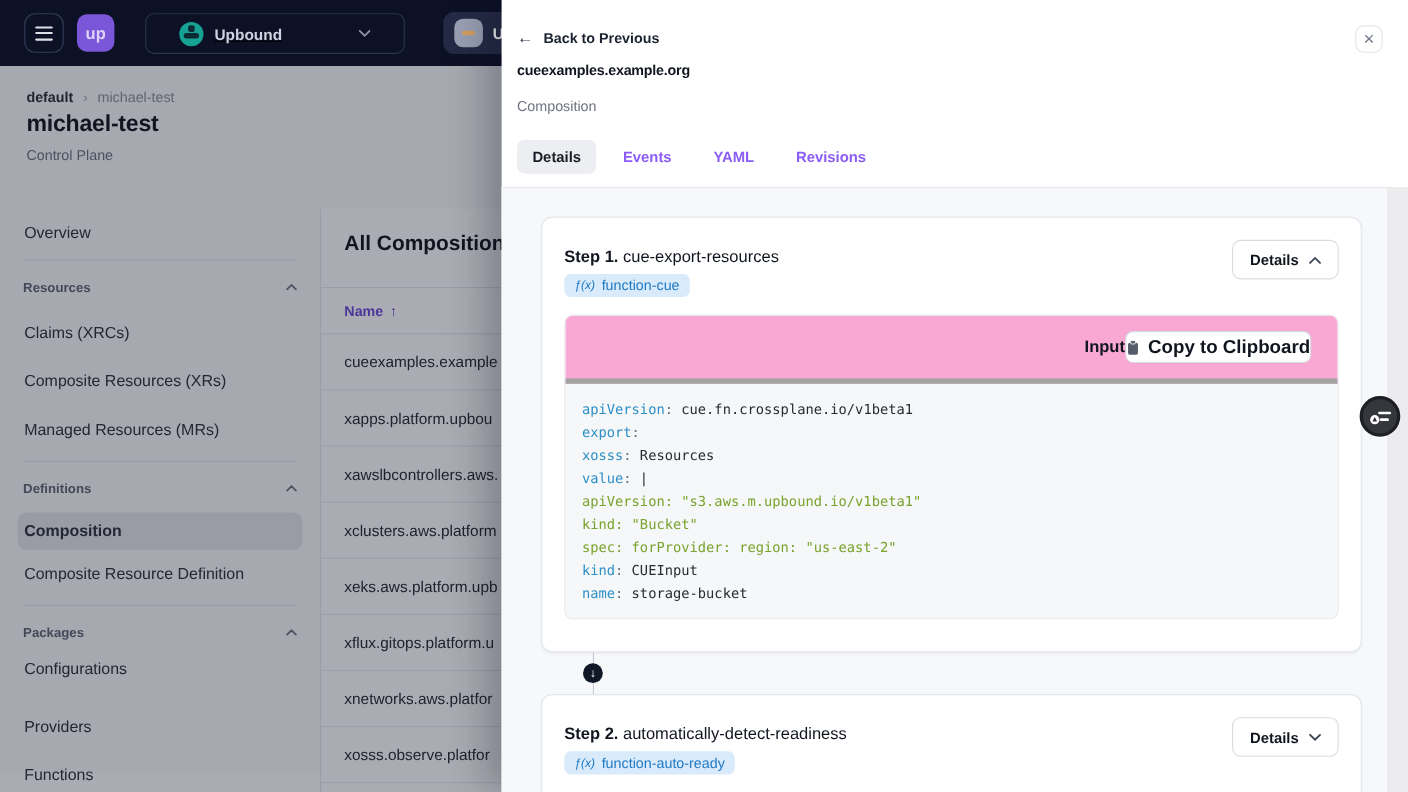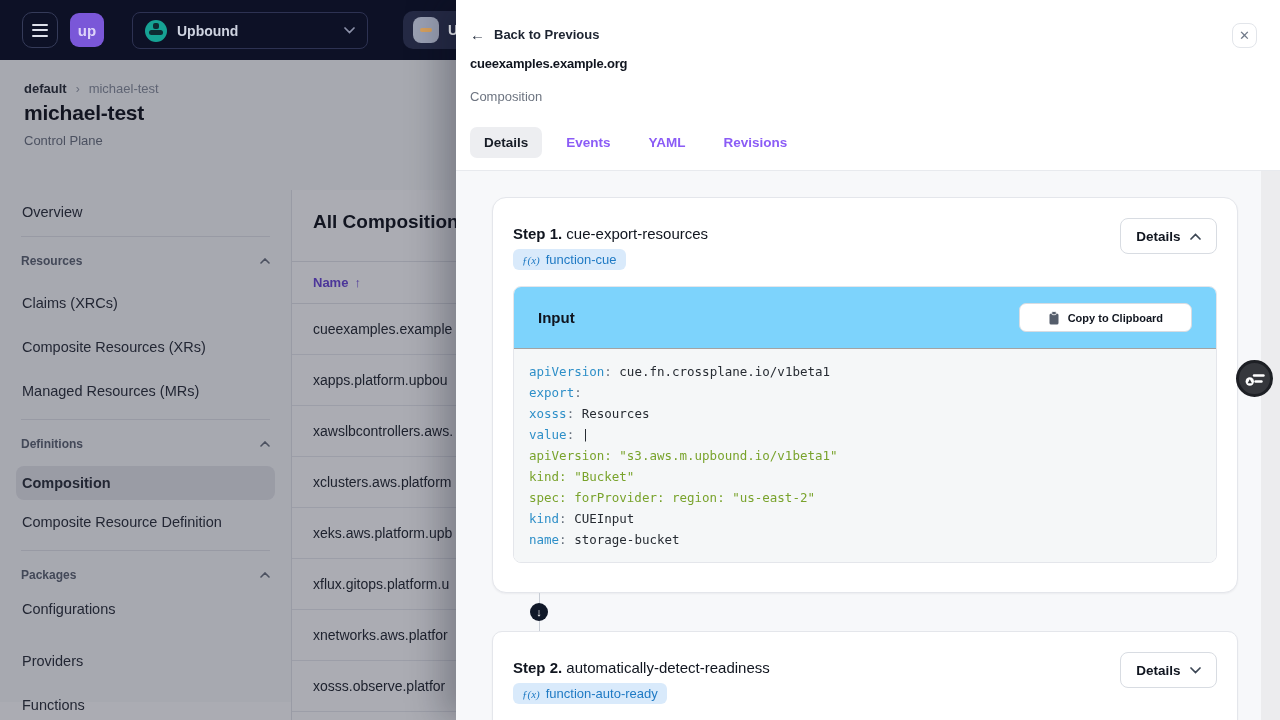--- a/index.html
+++ b/index.html
@@ -7,21 +7,21 @@
   body { font-family:"Liberation Sans", sans-serif; background:#fff; position:relative; }
 
   
   .topbar { position:absolute; top:0; left:0; width:100%; height:60px; background:#0d1126; z-index:1; }
   .hamburger { position:absolute; left:22px; top:12px; width:36px; height:36px; border:1.5px solid #353b59;
     border-radius:10px; display:flex; flex-direction:column; align-items:center; justify-content:center; gap:3.5px; cursor:pointer; }
   .hamburger i { display:block; width:16px; height:2px; background:#dde0ea; border-radius:1px; }
   .logo { position:absolute; left:70px; top:13px; width:34px; height:34px; background:#7a57d8; border-radius:9px;
     color:#ddd3f9; font-weight:bold; font-size:15px; display:flex; align-items:center; justify-content:center; }
   .org-select { position:absolute; left:132px; top:12px; width:236px; height:37px; border:1.5px solid #2d3252;
-    border-radius:8px; display:flex; align-items:center; padding:0 12px; gap:10px; cursor:pointer; }
+    border-radius:8px; display:flex; align-items:center; padding:0 30px; gap:10px; cursor:pointer;text-decoration:underline; }
   .org-icon { width:22px; height:22px; border-radius:50%; background:#16a294; position:relative; overflow:hidden; flex:none; }
   .org-icon::before { content:''; position:absolute; left:4px; top:10px; width:14px; height:5px; background:#0e2b33; border-radius:3px; }
   .org-icon::after { content:''; position:absolute; left:8px; top:3px; width:6px; height:6px; background:#0e2b33; border-radius:2px; }
   .org-label { color:#ced3e0; font-weight:bold; font-size:14px; }
   .org-chevron { margin-left:auto; display:flex; }
   .cp-select { position:absolute; left:403px; top:11px; width:90px; height:38px; background:#252a45; border-radius:10px;
     display:flex; align-items:center; padding:0 10px; gap:9px; }
   .cp-icon { width:26px; height:26px; border-radius:8px; background:#9aa0b3; position:relative; flex:none; }
   .cp-icon::after { content:''; position:absolute; left:7px; top:11px; width:12px; height:4px; border-radius:2px; background:#d7a05d; }
   .cp-label { color:#f2f3f7; font-weight:bold; font-size:14px; }
@@ -67,37 +67,37 @@
   .panel-sub { position:absolute; left:14px; top:89px; font-size:13px; color:#6d7480; }
   .tabs { position:absolute; left:14px; top:127px; display:flex; gap:10px; align-items:center; }
   .tab { font-size:13.5px; font-weight:700; color:#8b5cf6; padding:8px 14px; border-radius:7px; cursor:pointer; }
   .tab.active { background:#edeef1; color:#171c26; }
 
   .panel-scroll { position:absolute; top:170px; left:0; right:0; bottom:0; background:#f7f8fa; border-top:1px solid #e8eaee; }
   .gutter { position:absolute; right:0; top:0; width:19px; bottom:0; background:#ececee; }
 
   .step-card { position:absolute; left:36px; width:746px; background:#fff; border:1px solid #e4e6eb; border-radius:10px;
     padding:20px; box-shadow:0 1px 2px rgba(16,24,40,.05); }
-  .card1 { top:26px; height:396px;border-radius:14px; }
+  .card1 { top:26px; height:396px; }
   .card2 { top:460px; height:190px; }
   .step-head { display:flex; justify-content:space-between; align-items:flex-start; }
   .step-title { font-size:15px; color:#10151f; margin-top:7px; }
   .step-title b { font-weight:800; }
   .badge { display:inline-flex; align-items:center; gap:6px; background:#d9eafb; color:#1f7ac4; font-size:13px;
     border-radius:6px; padding:3px 9px; margin-top:7px; width:fit-content; }
-  .badge-fn { font-size:11px; font-style:italic; font-family:Liberation Serif, serif; }
+  .badge-fn { font-size:11px; font-style:italic; font-family:Liberation Sans, sans-serif; }
   .details-btn { width:97px; height:36px; border:1px solid #d8dce2; border-radius:8px; background:#fff; display:flex;
     align-items:center; justify-content:center; gap:9px; font-size:13.5px; font-weight:700; color:#10151f; cursor:pointer; }
 
   .inner-card { margin-top:16px; border:1px solid #e4e6eb; border-radius:8px; overflow:hidden; background:#fff; }
-  .inner-head { height:62px; display:flex; align-items:center; justify-content:space-between; padding:0 24px;
-    border-bottom:1px solid #a3a3a3; background:#7dd3fc; }
+  .inner-head { height:62px; display:flex; align-items:center; justify-content:flex-end; padding:0 24px;
+    border-bottom:5px solid #a3a3a3; background:#f9a8d4; }
   .input-title { font-size:15px; font-weight:700; color:#10151f; }
   .copy-btn { height:29px; border:1px solid #d8dce2; border-radius:7px; background:#fff; display:flex; align-items:center;
-    gap:8px; padding:0 28px; font-size:11px; font-weight:700; color:#10151f; cursor:pointer; }
+    gap:8px; padding:0 0; font-size:17px; font-weight:700; color:#10151f; cursor:pointer; }
   .code { background:#f5f7f8; padding:12px 15px; font-family:"DejaVu Sans Mono", monospace; font-size:12.5px; line-height:21px; }
   .tok-key { color:#2e8fc8; } .tok-punc { color:#66707c; } .tok-val { color:#272c33; } .tok-str { color:#79a32c; }
 
   .connector { position:absolute; left:74px; top:422px; width:18px; height:38px; }
   .connector::before { content:''; position:absolute; left:8.5px; top:0; width:1.5px; height:38px; background:#c7ccd4; }
   .conn-dot { position:absolute; top:10px; left:0; width:18px; height:18px; border-radius:50%; background:#101828;
     color:#fff; font-size:11px; display:flex; align-items:center; justify-content:center; }
 
   .fab { position:absolute; left:1236px; top:360px; width:37px; height:37px; border-radius:50%; background:#35373c;
     border:3px solid #1d1f24; z-index:20; display:flex; align-items:center; justify-content:center; cursor:pointer; }

